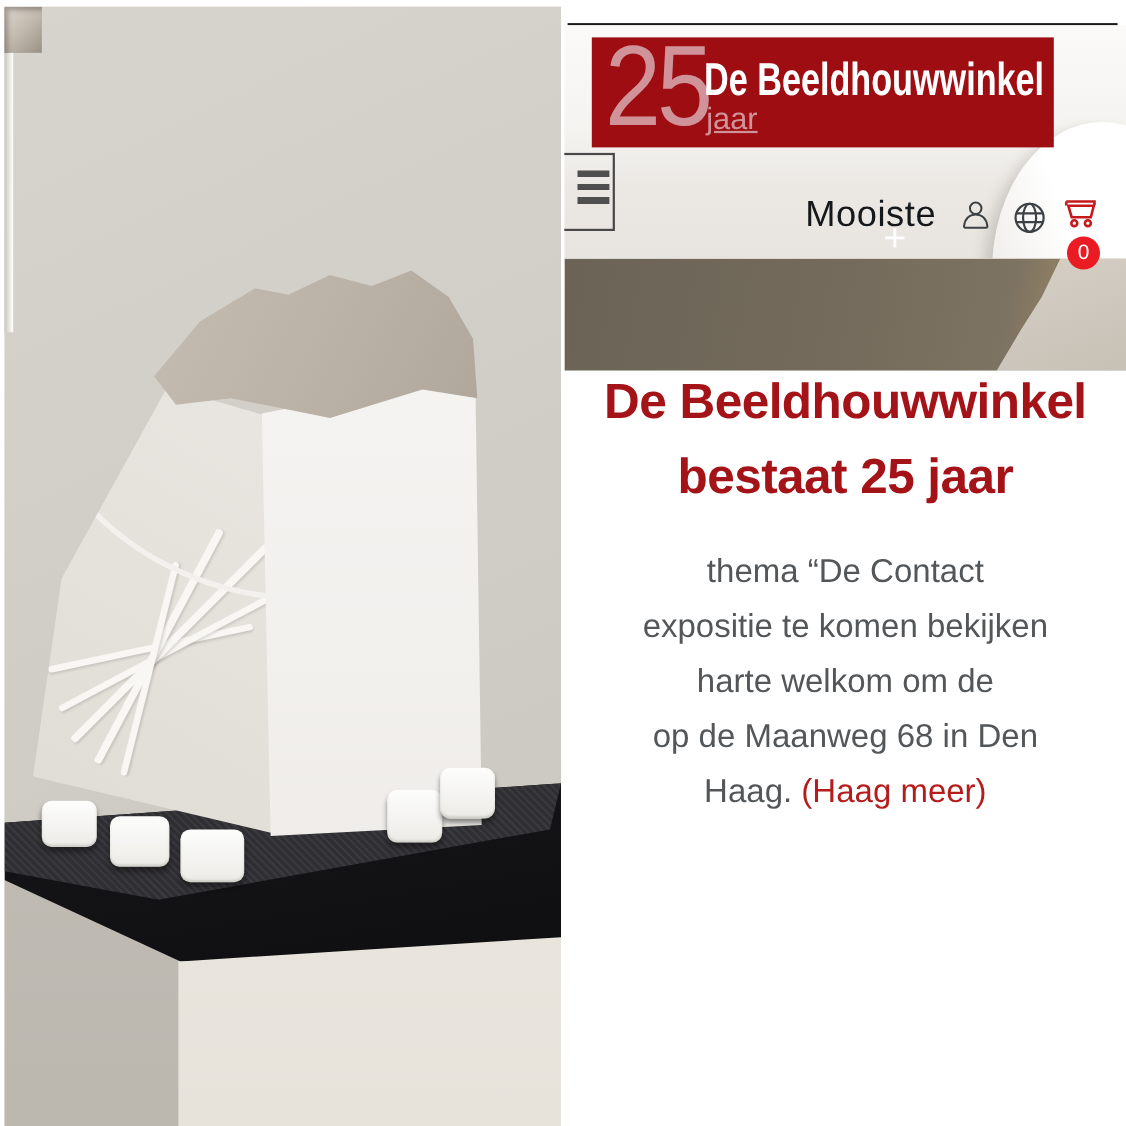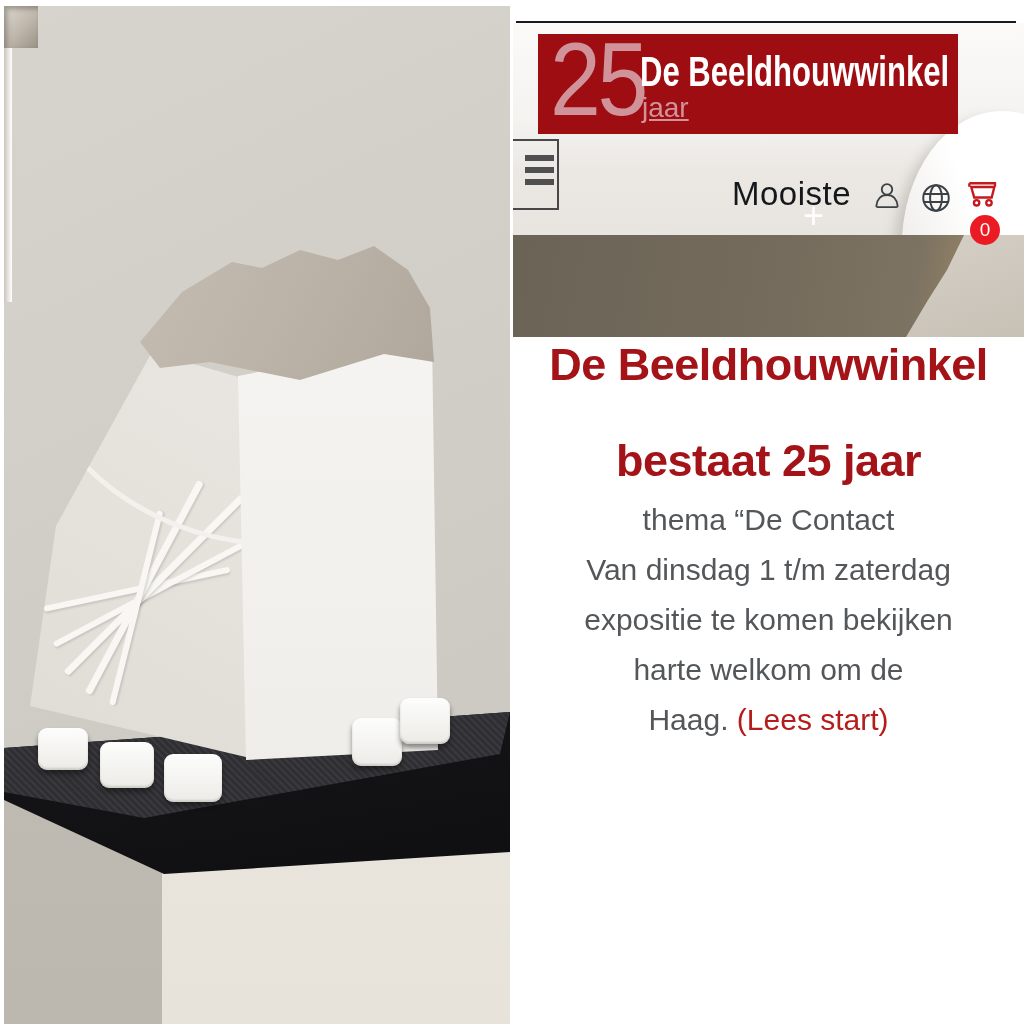--- a/index.html
+++ b/index.html
@@ -87,21 +87,21 @@
   .badge{position:absolute;left:457px;top:198px;width:30px;height:30px;border-radius:50%;
     background:var(--badge-red);color:#fff;font-size:19px;display:flex;align-items:center;
     justify-content:center;z-index:6;cursor:pointer;}
   .photo-strip{position:absolute;left:0;top:218px;width:511px;height:102px;overflow:hidden;
     background:linear-gradient(160deg,#e2ded8 0%,#d4cec5 55%,#c7c0b5 100%);}
   .strip-brown{position:absolute;inset:0;
     clip-path:polygon(0 0,451px 0,434px 35px,415px 65px,393px 102px,0 102px);
     background:linear-gradient(100deg,#6b6356 0%,#746b5c 50%,#7d7362 78%,#a08a66 93%,#c9b184 100%);}
   .title-line{position:absolute;left:0;width:100%;text-align:center;font-weight:700;
     font-size:45px;color:var(--heading-red);letter-spacing:-.5px;}
-  .t1{top:322px;} .t2{top:390px;margin-top:28px;}
+  .t1{top:322px;} .t2{top:390px;}
   .para{position:absolute;left:6px;top:478px;width:499px;text-align:center;
     font-size:30px;line-height:50px;color:var(--body-gray);}
   .para .pline{height:50px;white-space:nowrap;}
   .read-more{color:var(--link-red);cursor:pointer;}
   .scroll-top{position:absolute;left:424px;top:920px;width:67px;height:67px;border-radius:50%;
     background:#28282a;z-index:7;cursor:pointer;box-shadow:0 2px 6px rgba(0,0,0,.25);}
   .scroll-ring{position:absolute;inset:3px;border:2px solid #f5f5f5;border-radius:50%;}
   .scroll-top svg{position:absolute;left:50%;top:50%;transform:translate(-50%,-50%);}
   .bottom-line{position:absolute;left:0;top:1012px;width:511px;height:3px;background:#dadada;}
 </style>
@@ -184,24 +184,24 @@
 
     <div class="photo-strip">
       <div class="strip-brown"></div>
     </div>
 
     <div class="title-line t1">De Beeldhouwwinkel</div>
     <div class="title-line t2">bestaat 25 jaar</div>
 
     <div class="para">
       <div class="pline">thema “De Contact</div>
-      <div class="pline">Van dinsdag 1 t/m zaterdag</div>
       <div class="pline">expositie te komen bekijken</div>
       <div class="pline">harte welkom om de</div>
-      <div class="pline"><span>Haag.</span> <span class="read-more">(Lees start)</span></div>
+      <div class="pline">op de Maanweg 68 in Den</div>
+      <div class="pline"><span>Haag.</span> <span class="read-more">(Haag meer)</span></div>
     </div>
 
     <div class="scroll-top">
       <div class="scroll-ring"></div>
       <svg width="28" height="28" viewBox="0 0 24 24" fill="none" stroke="#ffffff" stroke-width="2.2" stroke-linecap="round" stroke-linejoin="round">
         <path d="M7.4 13.6L12 9.6l4.6 4"></path>
         <path d="M7.4 18.4L12 14.4l4.6 4"></path>
       </svg>
     </div>
 

